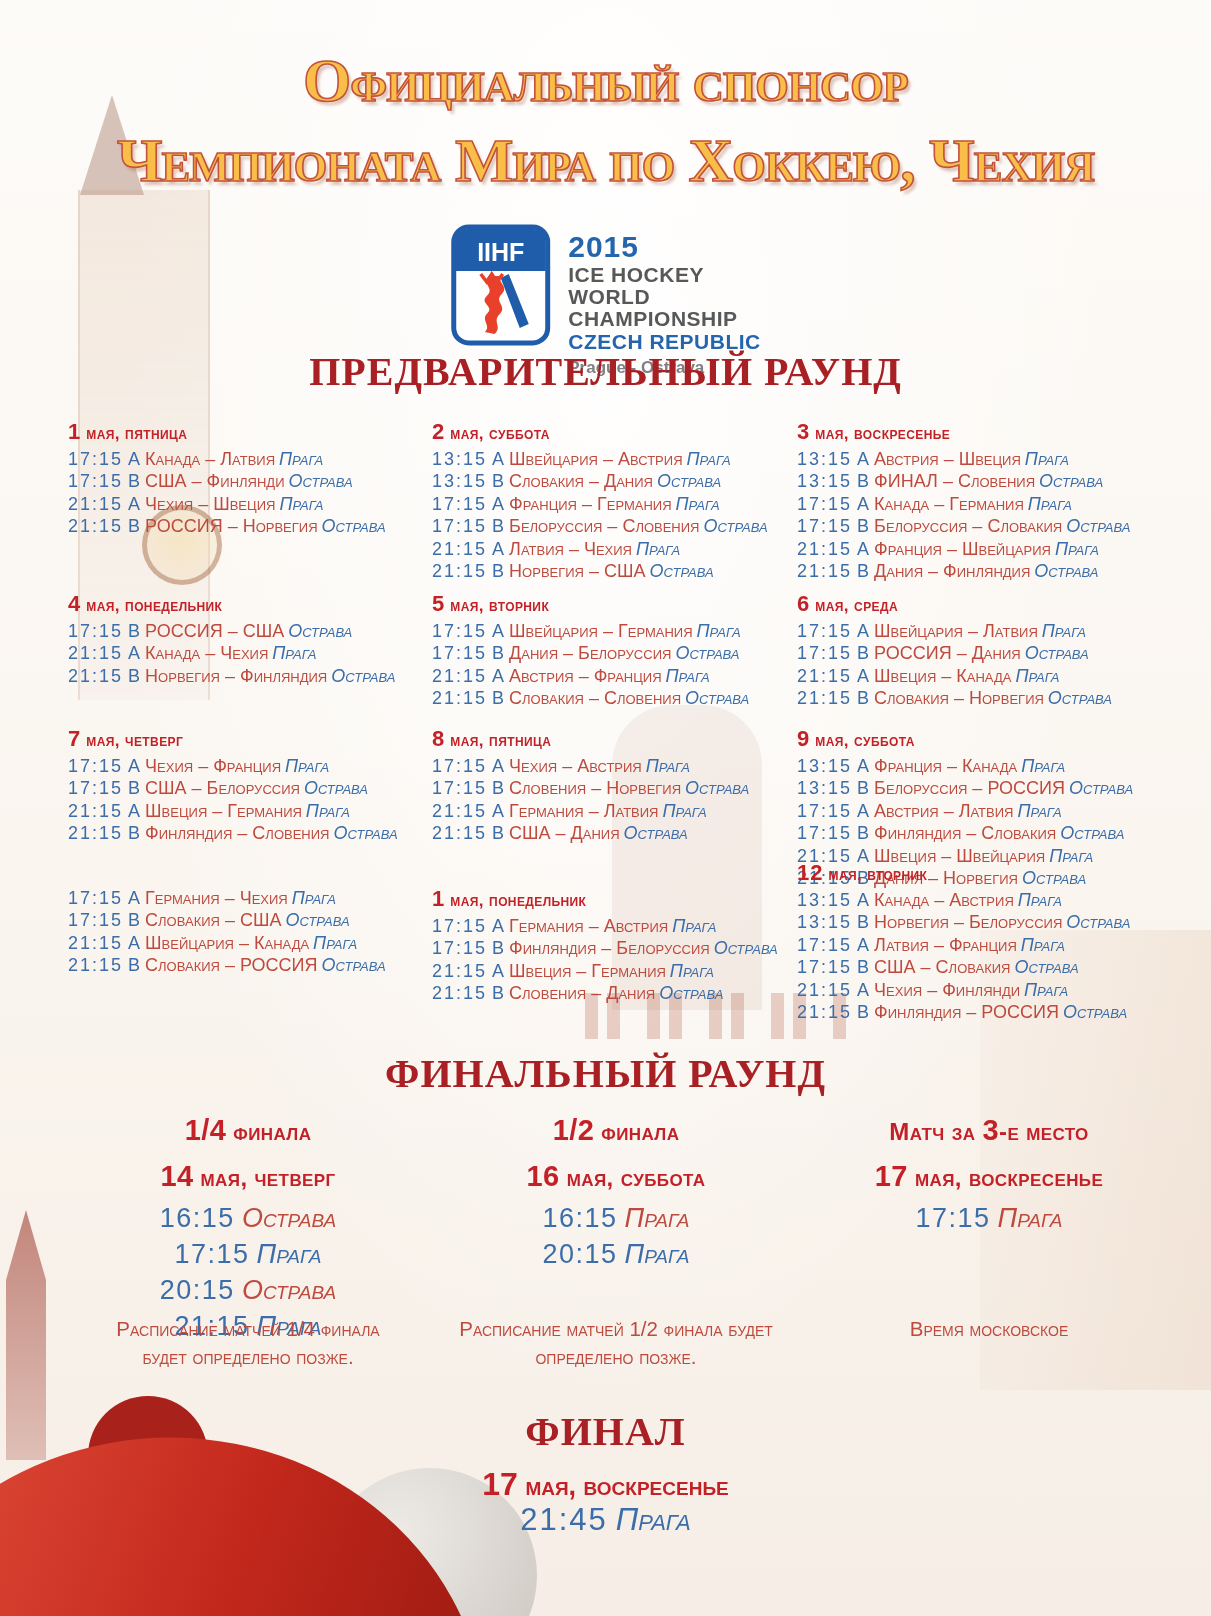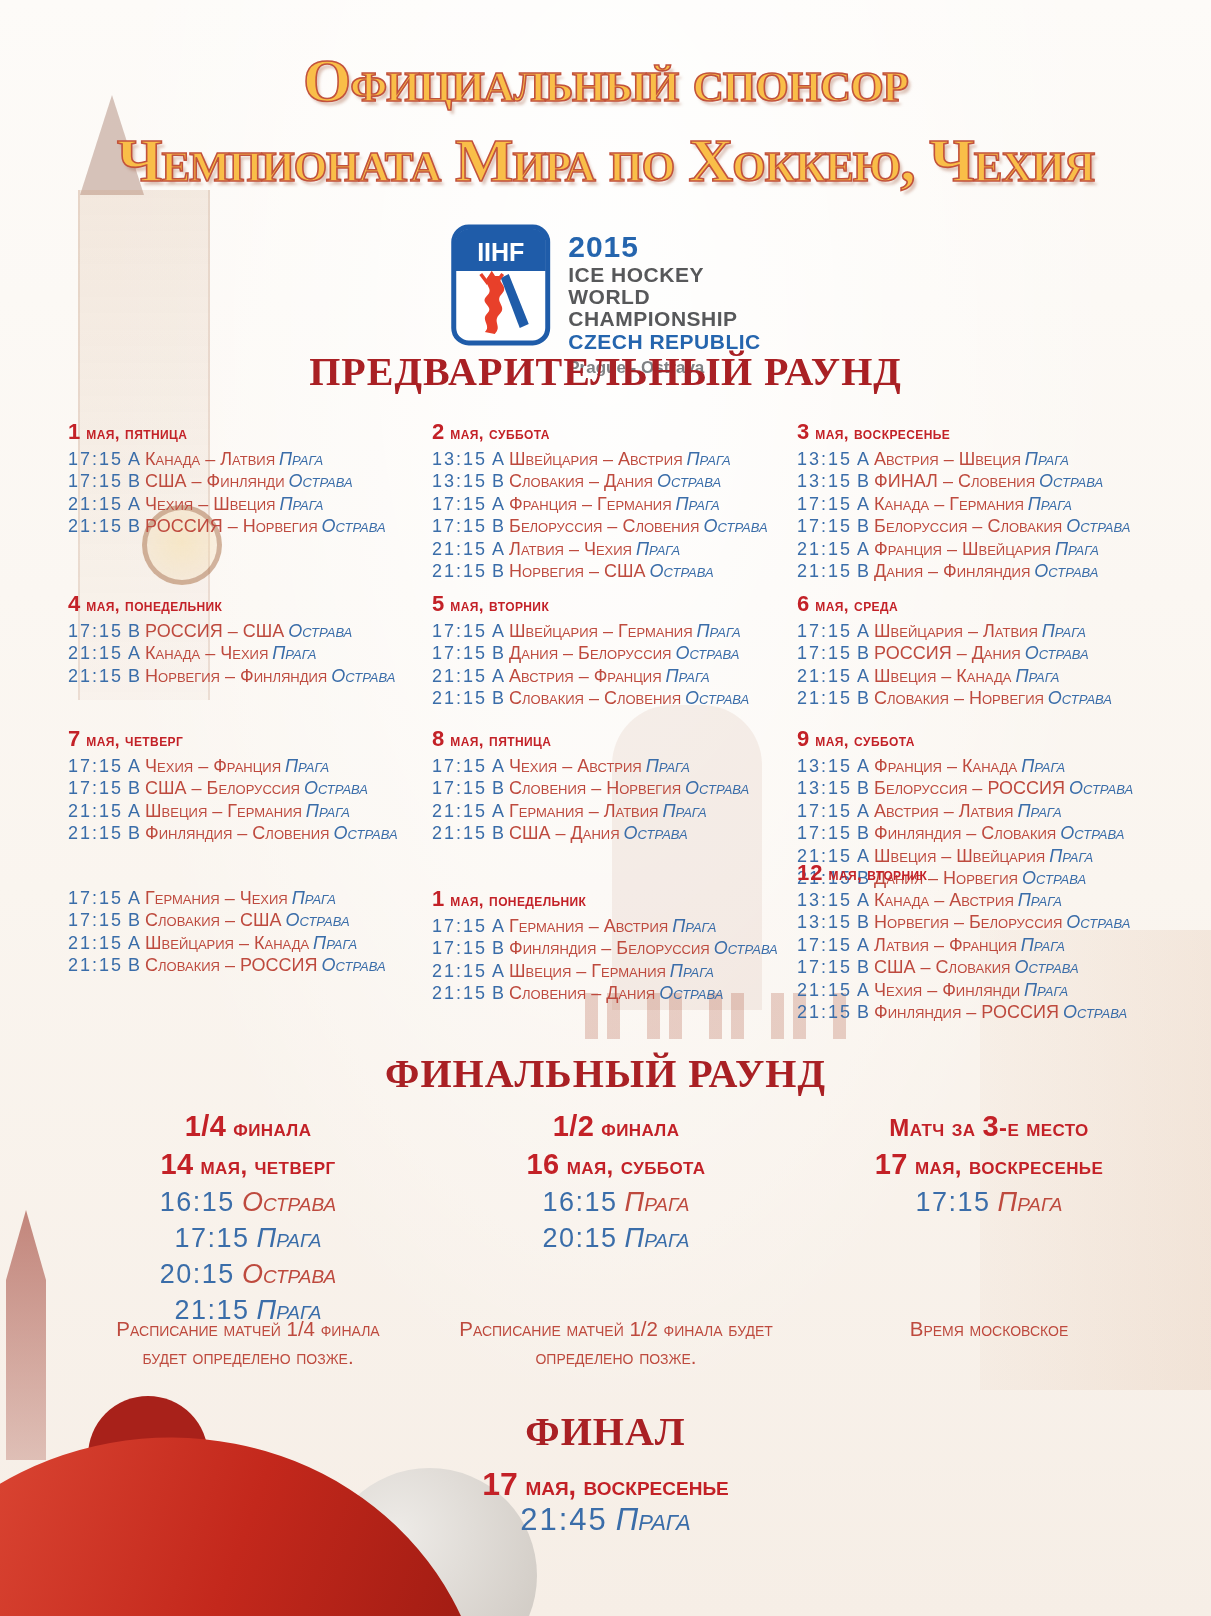--- a/index.html
+++ b/index.html
@@ -78,21 +78,21 @@
     color:var(--date_red,#C32127); font-variant:small-caps; letter-spacing:.4px; margin-bottom:2px; }
   .day-header .num { font-size:22px; font-variant:normal; letter-spacing:1px; }
   .match { font-size:18px; line-height:22.4px; white-space:nowrap; }
   .match .t { color:var(--blue,#3A6DA9); letter-spacing:2px; }
   .match .g { color:var(--blue,#3A6DA9); }
   .match .teams { color:var(--team_red,#BE4A3E); font-variant:small-caps; }
   .match .city { color:var(--blue,#3A6DA9); font-variant:small-caps; font-style:italic; margin-left:4px; }
 
   
   .final-col { position:absolute; top:1108px; text-align:center; }
-  .final-h { font-size:24px; line-height:37px; font-weight:bold;
+  .final-h { font-size:24px; line-height:44px; font-weight:bold;
     color:var(--date_red,#C32127); font-variant:small-caps; letter-spacing:.4px;text-align:center; }
   .final-h .big { font-size:29px; font-variant:normal; }
   .slot { font-size:27px; line-height:36px; white-space:nowrap; }
   .slot .t { color:var(--blue,#3A6DA9); letter-spacing:1.5px; }
   .slot .city { font-variant:small-caps; font-style:italic; margin-left:7px; }
   .tone-red  { color:var(--team_red,#BE4A3E); }
   .tone-blue { color:var(--blue,#3A6DA9); }
   .final-note { position:absolute; top:1315px; text-align:center;
     font-size:20.5px; line-height:28px; color:var(--team_red,#BE4A3E); font-variant:small-caps; }
 

